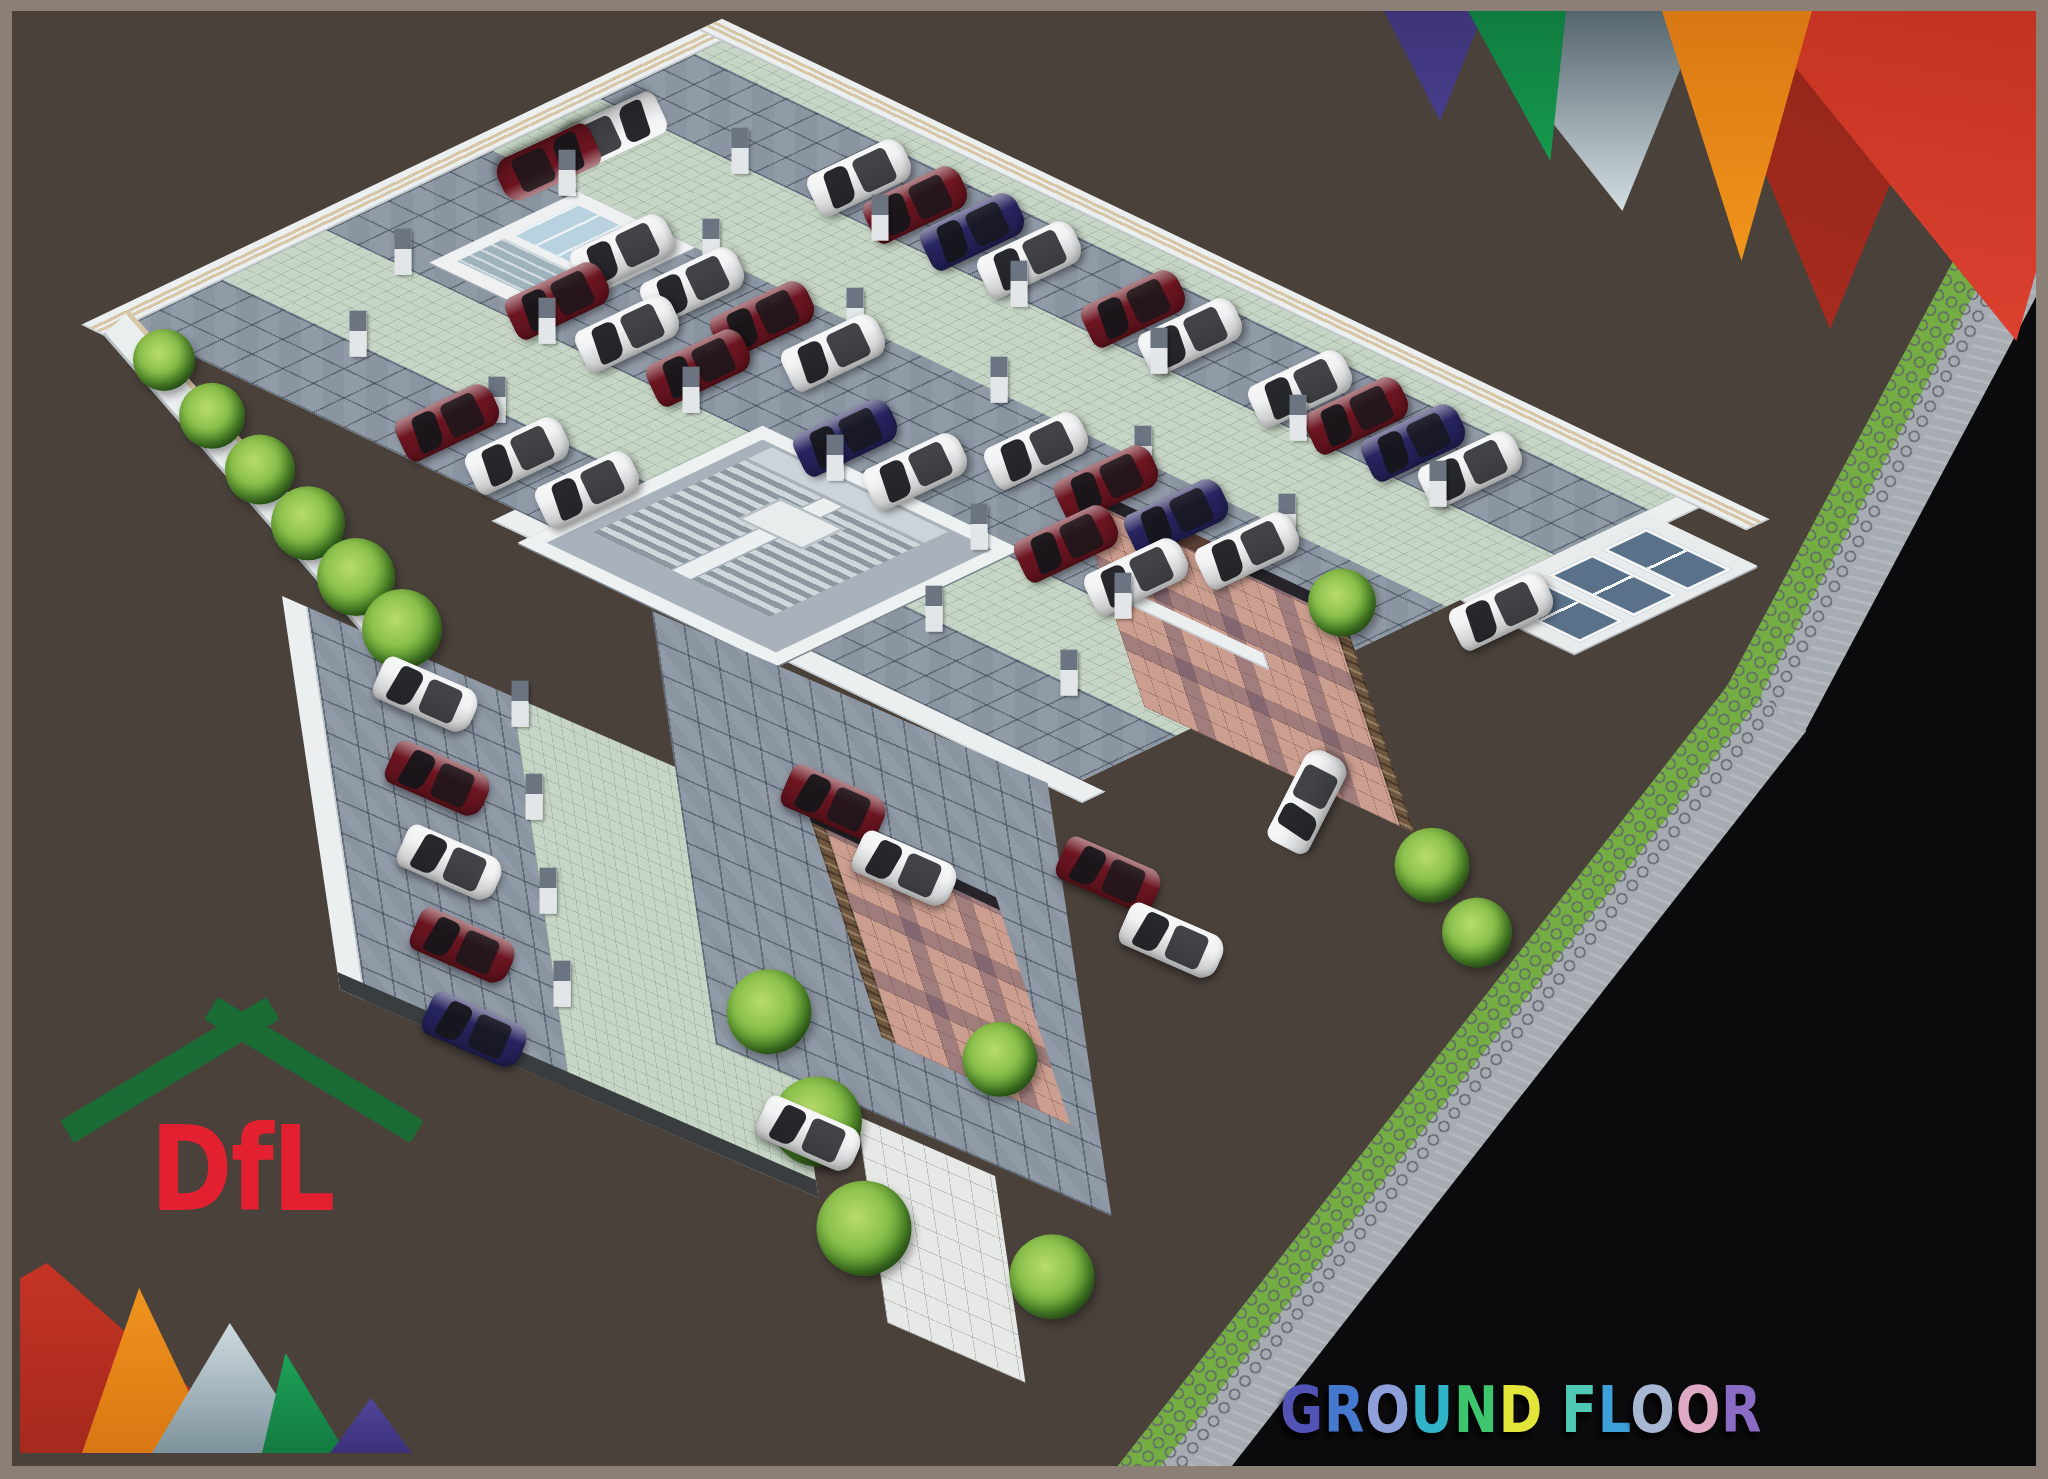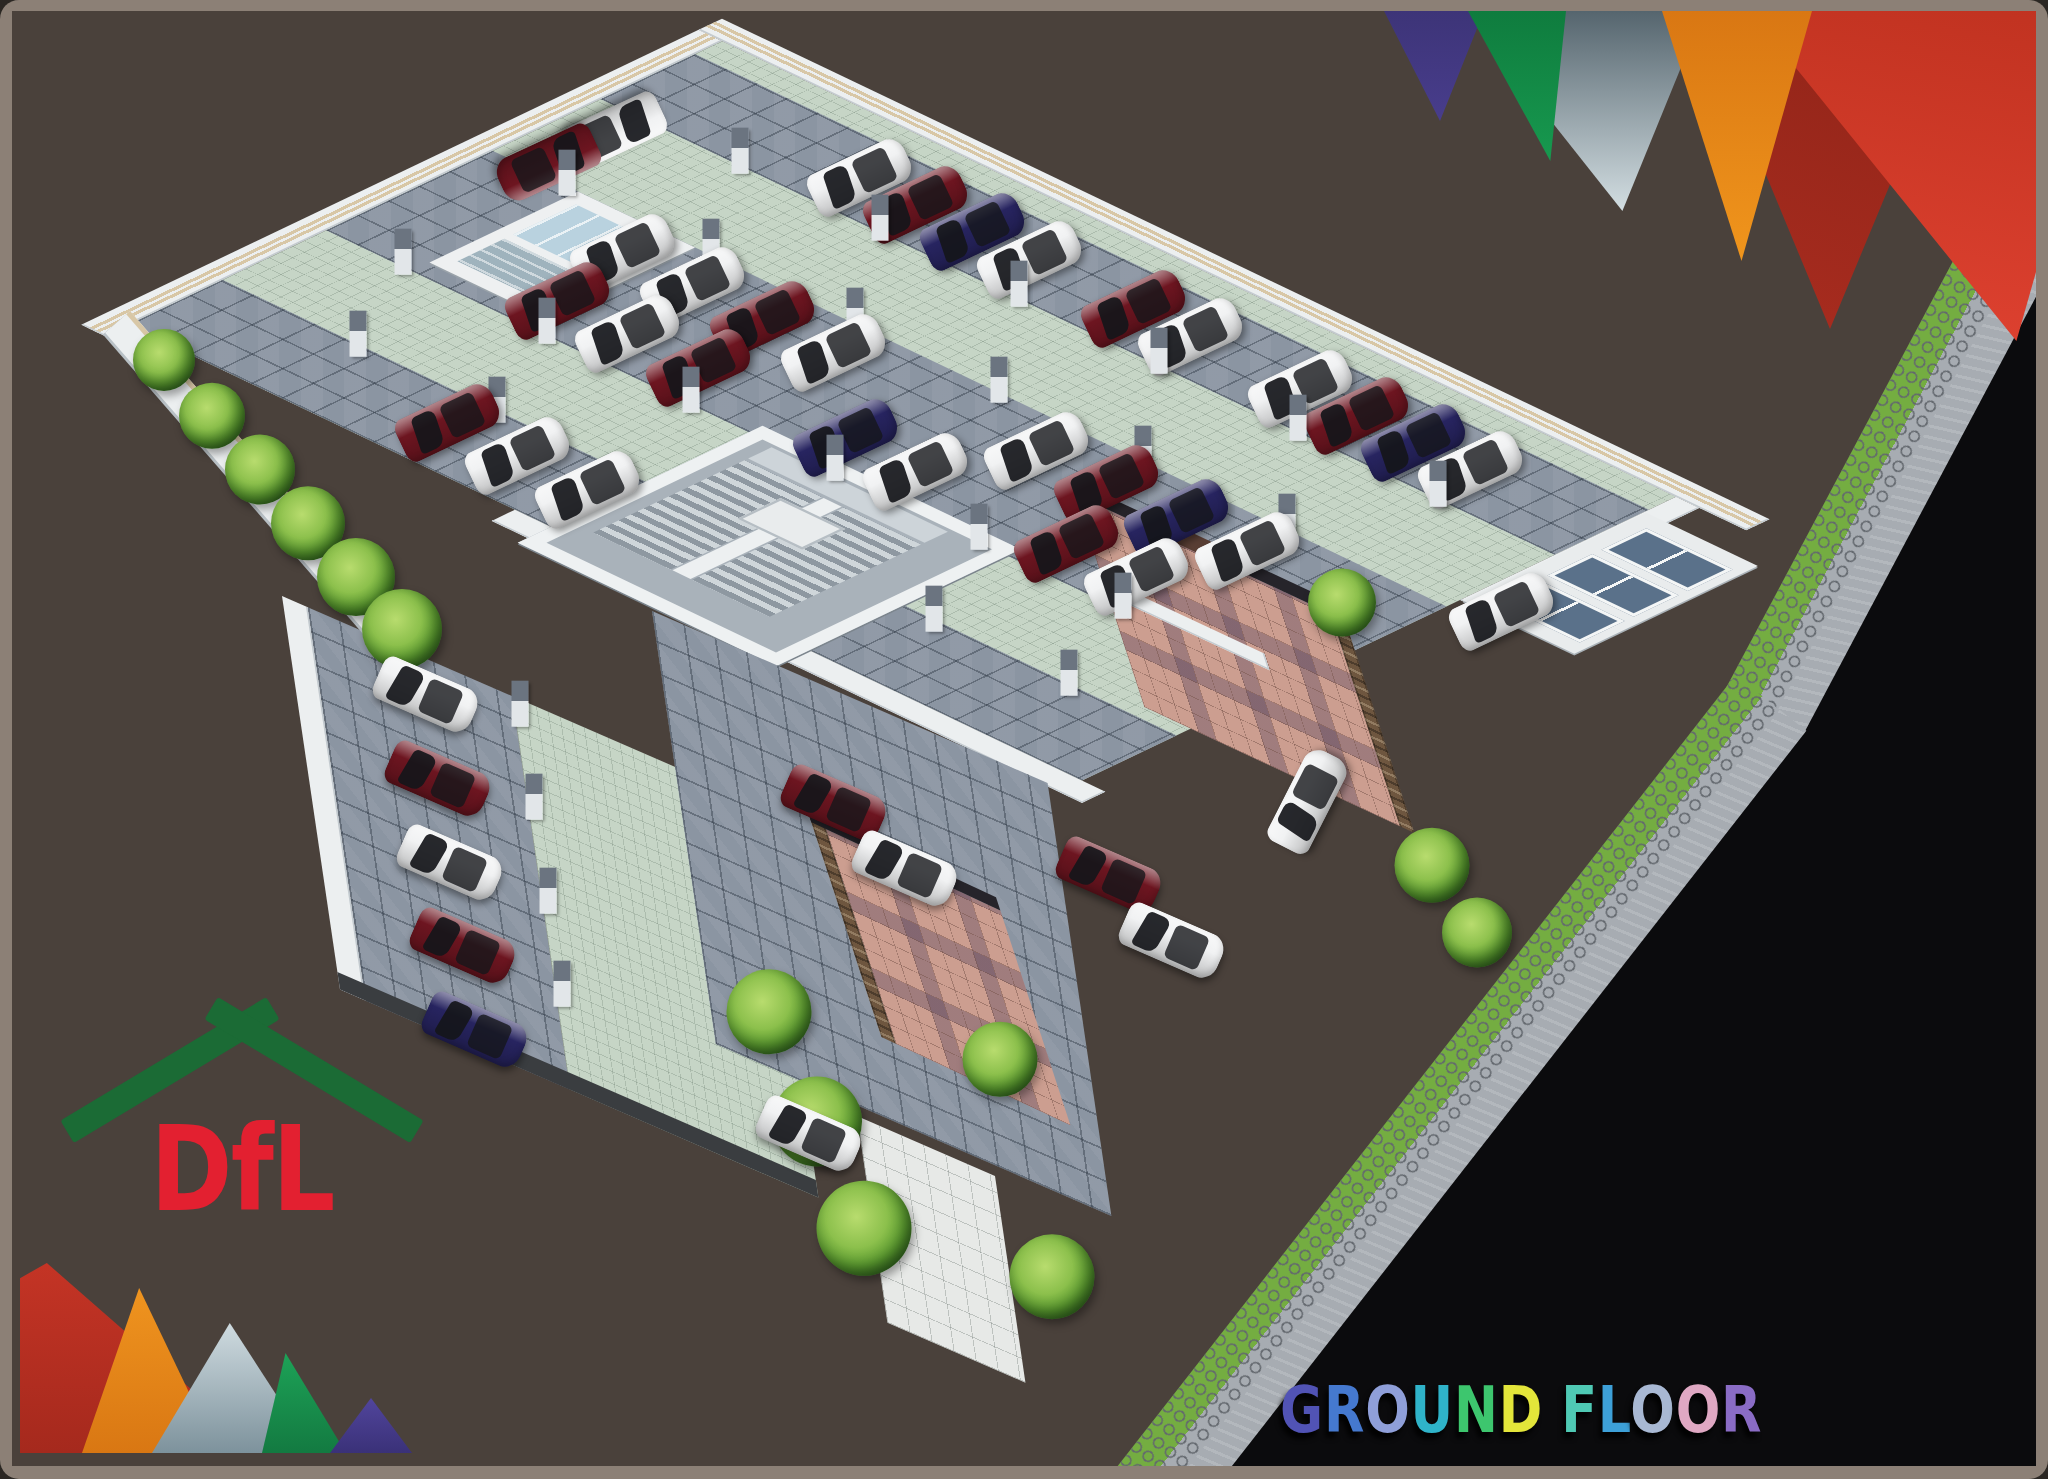--- a/index.html
+++ b/index.html
@@ -1,17 +1,17 @@
 <!DOCTYPE html>
 <html style="--bg: #4a413b; --frame: #8c8076; --black: #0b0b0d; --aisle: #c6d5c6; --lot: #8b95a2; --wall: #eceff0; --wallEdge: #c3cacf; --tan: #d8c7a6; --colDark: #6b7480; --colLight: #e2e6e9; --carWhite: #f1f2f3; --carMaroon: #6d1520; --carBlue: #272460; --glass: #15161a; --leaf1: #8cc04c; --leaf2: #2f6b1f; --court: #cc9e90; --stone: #6e563f; --grass: #74ad41; --hex: #a7acb2; --hexLine: #63686e; --walkway: #e7e9e7; --window: #5a718a; --logoGreen: #1b6b35; --logoRed: #e32030; --triPurple: #483d8c; --triGreen: #17994f; --triGrayA: #55656e; --triGrayB: #d3dee2; --triOrangeA: #d97713; --triOrangeB: #f0951c; --triRedA: #a92c1f; --triRedB: #e04231;"><head>
 <meta charset="utf-8">
 <style>
   html,body{margin:0;padding:0;background:#2b2723;}
   #stage{position:relative;width:2048px;height:1479px;overflow:hidden;
-         font-family:"DejaVu Sans","Liberation Sans",sans-serif;background:var(--frame,#8c8076);border-radius:19px;}
+         font-family:"DejaVu Sans","Liberation Sans",sans-serif;background:var(--frame,#8c8076);}
   #artwork{position:absolute;left:12px;top:11px;right:12px;bottom:13px;background:var(--bg,#4a413b);overflow:hidden;}
 
   
   #black-region{position:absolute;inset:0;background:var(--black,#0b0b0d);
     clip-path:polygon(102.5% 9.5%, 87.6% 48.4%, 57.4% 102.3%, 115% 115%);}
   .diag-strip{position:absolute;background:
       linear-gradient(0deg, var(--grass,#74ad41) 0 34px, var(--hex,#a7acb2) 34px 100%);}
   .diag-strip::after{content:"";position:absolute;left:0;right:0;top:34px;bottom:0;
       background-image:radial-gradient(circle 6px at 8px 8px, transparent 4px, var(--hexLine,#63686e) 4.5px 5.5px, transparent 6px);
       background-size:17px 15px;}

